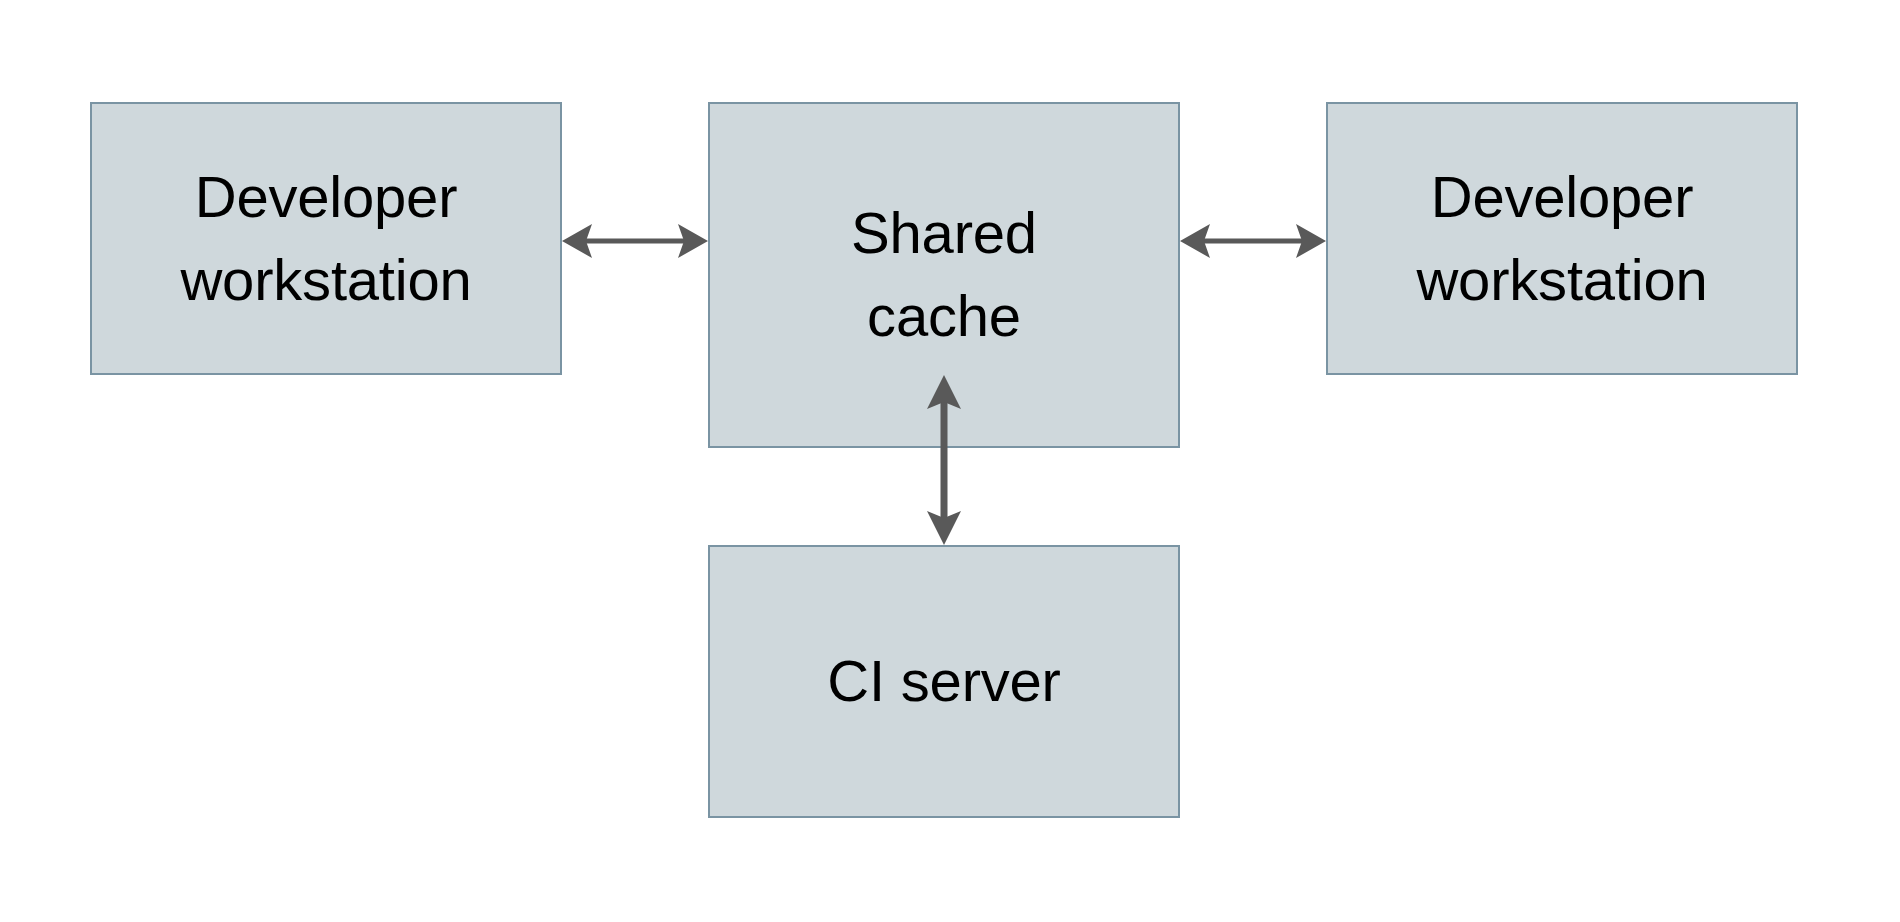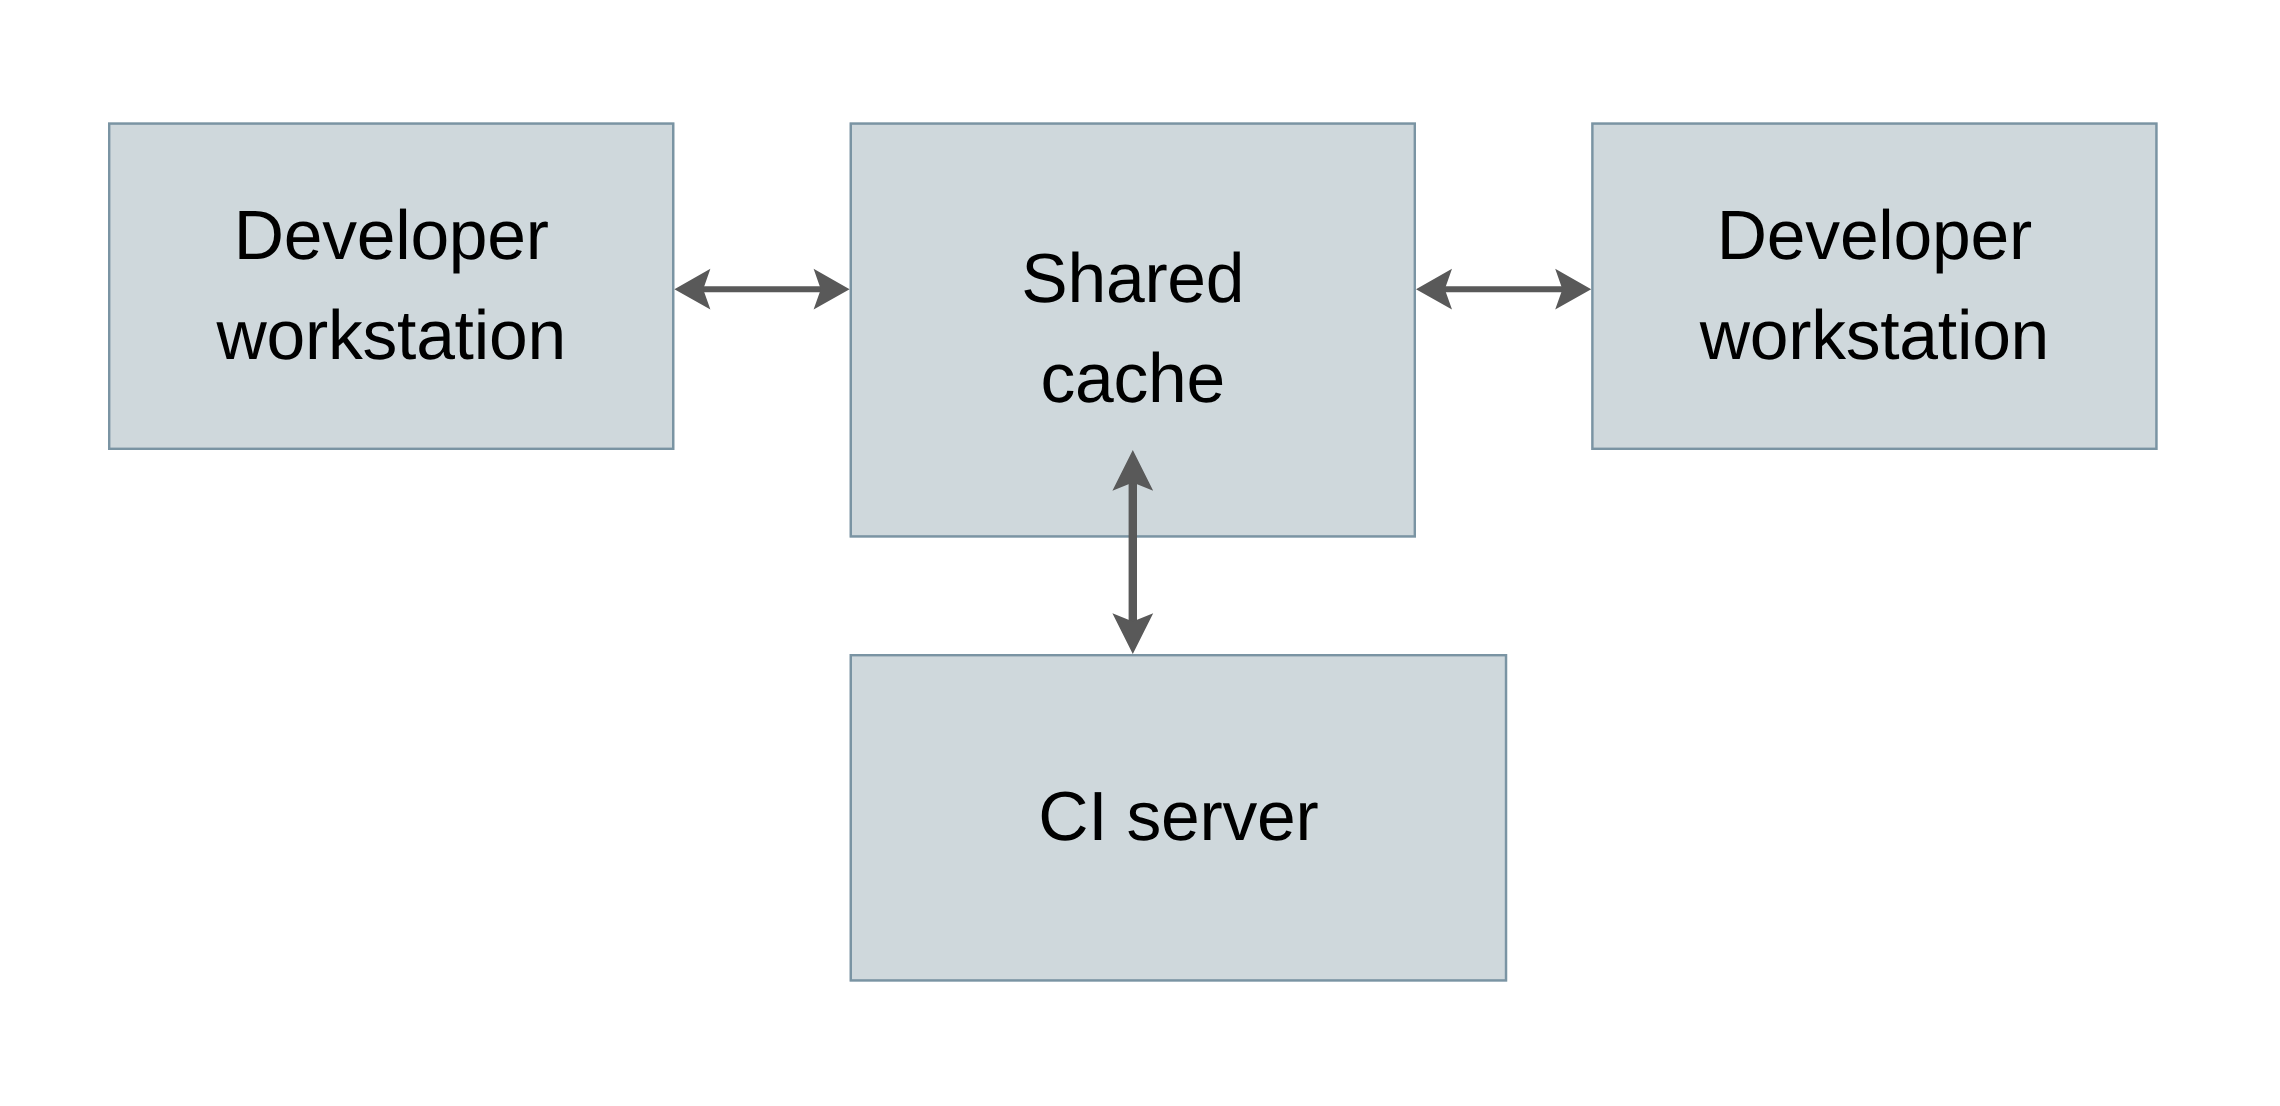--- a/index.html
+++ b/index.html
@@ -59,21 +59,21 @@
   <div class="node" style="left:708px; top:102px; width:472px; height:346px;">
     <span class="node-label">Shared
 cache</span>
   </div>
 
   <div class="node" style="left:1326px; top:102px; width:472px; height:273px;">
     <span class="node-label">Developer
 workstation</span>
   </div>
 
-  <div class="node" style="left:708px; top:545px; width:548px; height:273px;">
+  <div class="node" style="left:708px; top:545px; width:472px; height:273px;">
     <span class="node-label">CI server</span>
   </div>
 
   <div class="edge" style="left:562px; top:210px; width:146px; height:62px;">
     <svg width="146" height="62" viewBox="0 0 146 62">
       <line x1="18" y1="31" x2="128" y2="31" stroke="#595959" stroke-width="5"></line>
       <path d="M 0 31 L 30 14 L 24 31 L 30 48 Z" fill="#595959"></path>
       <path d="M 146 31 L 116 14 L 122 31 L 116 48 Z" fill="#595959"></path>
     </svg>
   </div>

